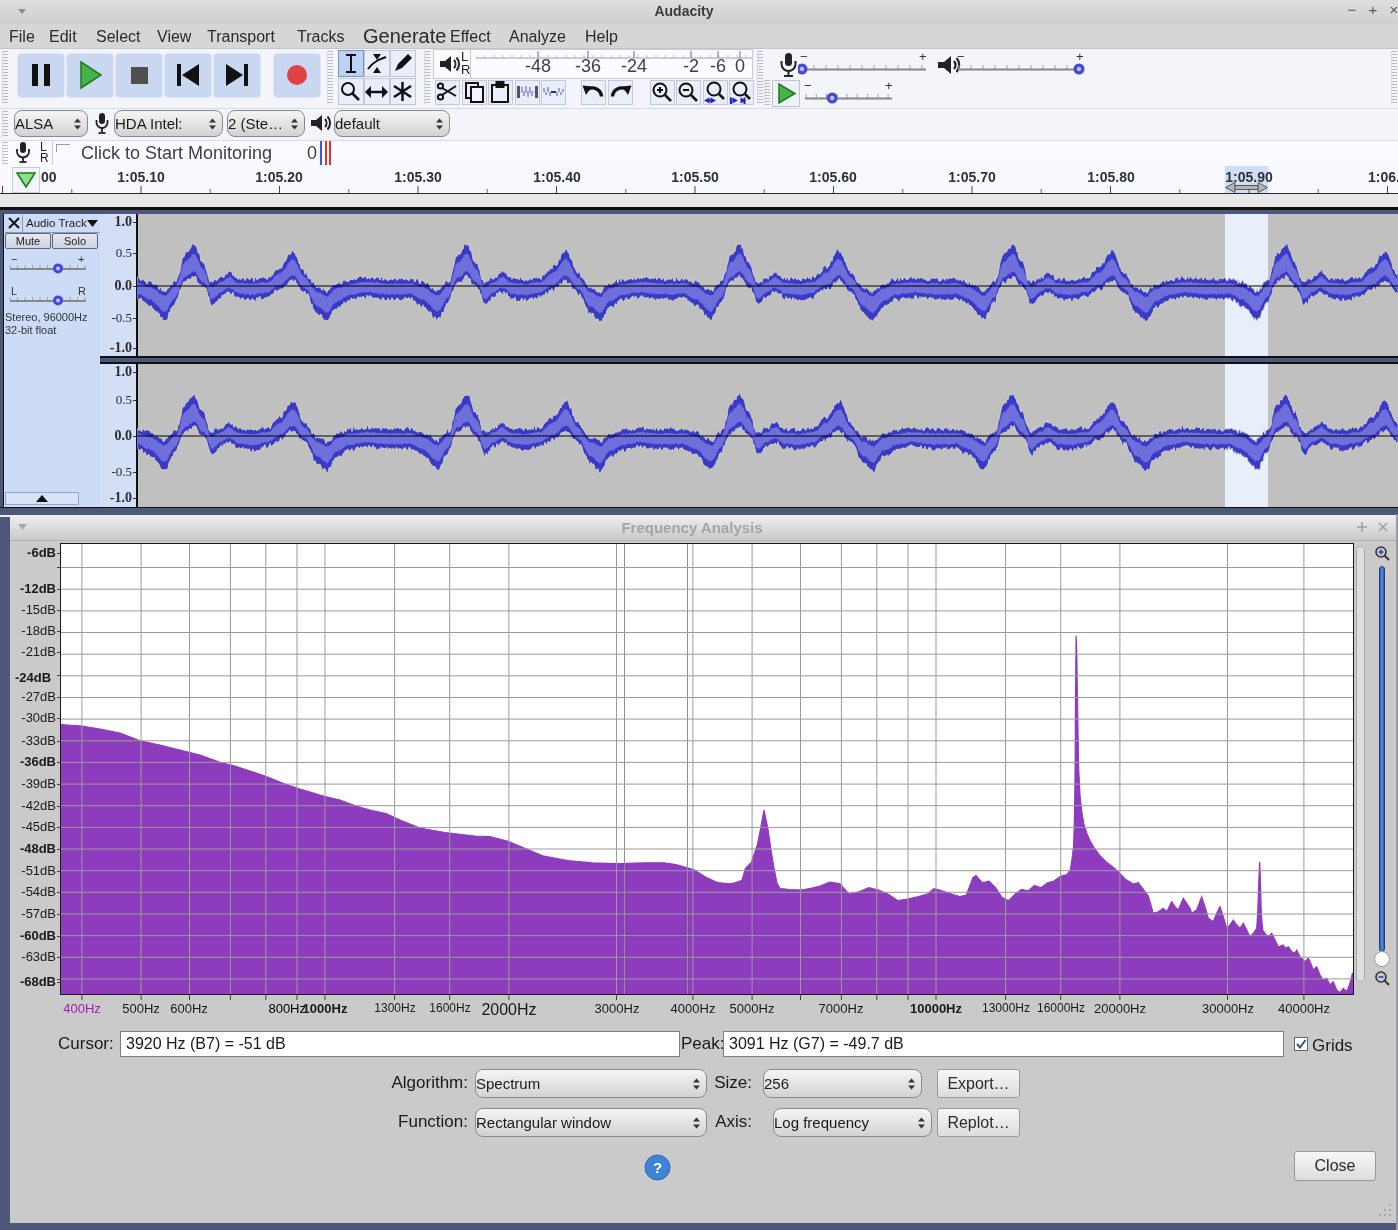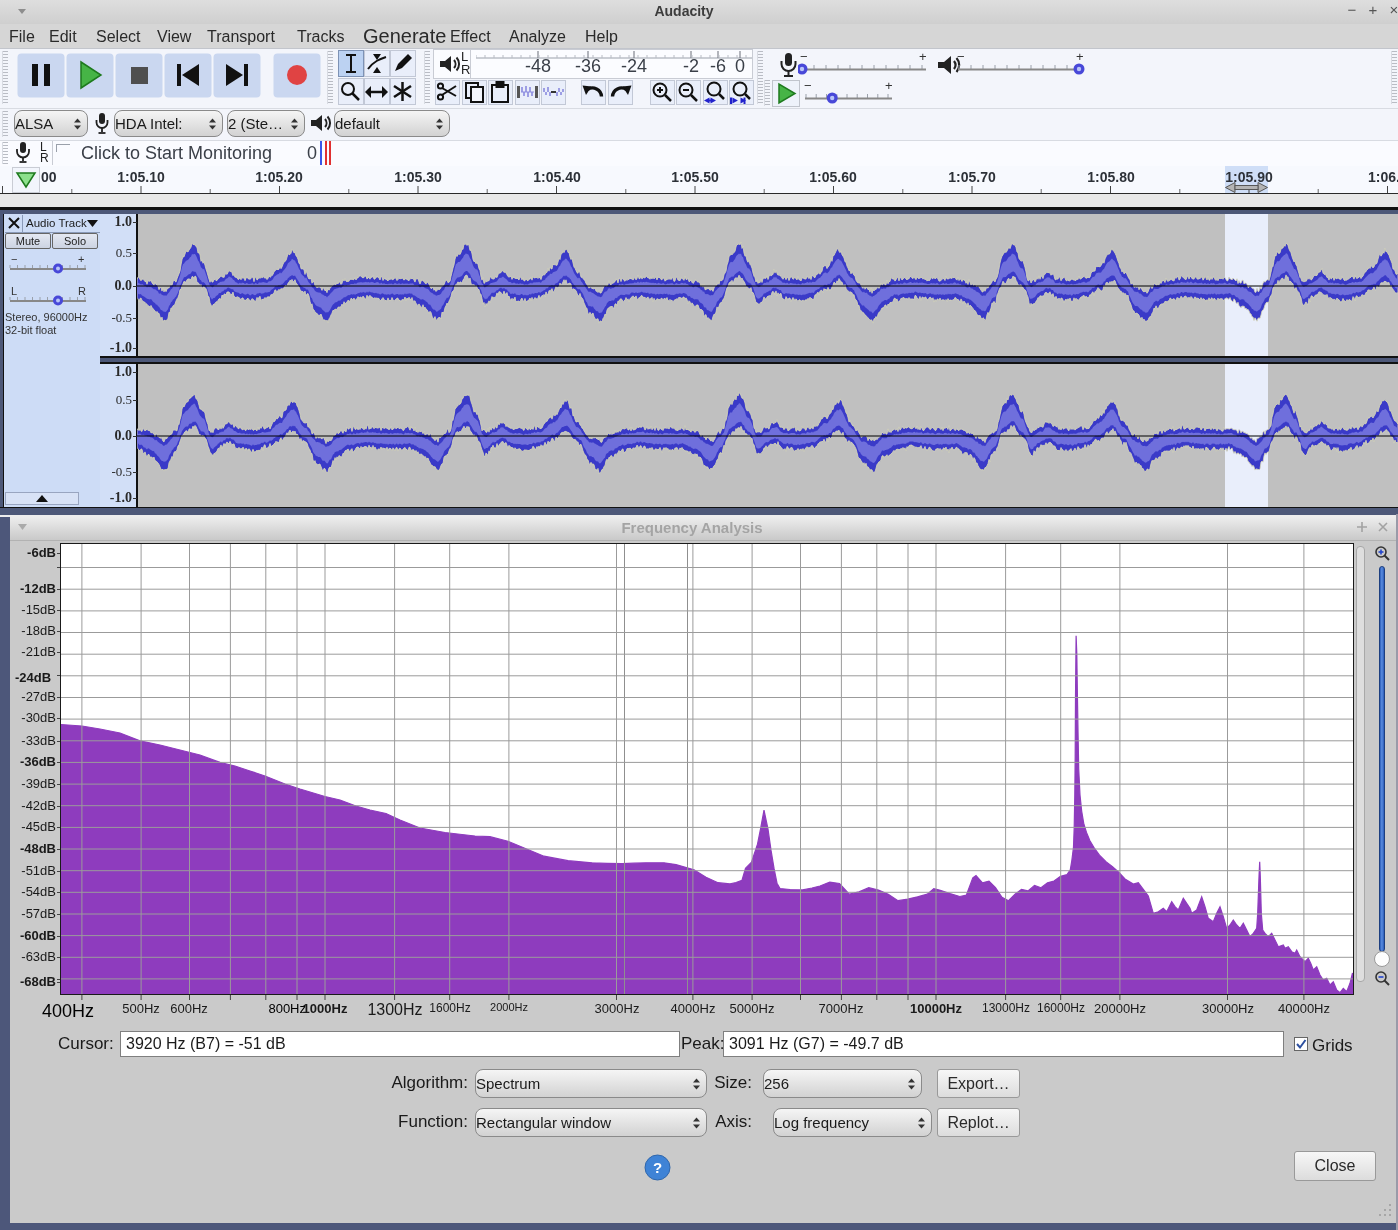--- a/index.html
+++ b/index.html
@@ -624,28 +624,28 @@
     <line x1="781.4" y1="0" x2="781.4" y2="5" stroke="#444"></line>
     <line x1="816.8" y1="0" x2="816.8" y2="5" stroke="#444"></line>
     <line x1="848.0" y1="0" x2="848.0" y2="5" stroke="#444"></line>
     <line x1="876.0" y1="0" x2="876.0" y2="5" stroke="#444"></line>
     <line x1="945.6" y1="0" x2="945.6" y2="5" stroke="#444"></line>
     <line x1="1000.7" y1="0" x2="1000.7" y2="5" stroke="#444"></line>
     <line x1="1059.9" y1="0" x2="1059.9" y2="5" stroke="#444"></line>
     <line x1="1167.5" y1="0" x2="1167.5" y2="5" stroke="#444"></line>
     <line x1="1243.9" y1="0" x2="1243.9" y2="5" stroke="#444"></line>
   </svg>
-<div style="position:absolute;left:42px;top:1001px;width:80px;font-size:18px;font-weight:normal;color:#000000">400Hz</div>
+<div style="position:absolute;left:42px;top:1001px;width:80px;text-align:center;font-size:13px;font-weight:normal;color:#a21caf">400Hz</div>
 <div style="position:absolute;left:101px;top:1001px;width:80px;text-align:center;font-size:13px;font-weight:normal;color:#1a1a1a">500Hz</div>
 <div style="position:absolute;left:149px;top:1001px;width:80px;text-align:center;font-size:13px;font-weight:normal;color:#1a1a1a">600Hz</div>
 <div style="position:absolute;left:226px;top:1001px;width:80px;text-align:right;font-size:13px;font-weight:normal;color:#000000">800Hz</div>
 <div style="position:absolute;left:285px;top:1001px;width:80px;text-align:center;font-size:13px;font-weight:bold;color:#1a1a1a">1000Hz</div>
-<div style="position:absolute;left:355px;top:1001px;width:80px;text-align:center;font-size:16px;font-weight:normal;color:#1a1a1a">1300Hz</div>
+<div style="position:absolute;left:355px;top:1001px;width:80px;text-align:center;font-size:12px;font-weight:normal;color:#1a1a1a">1300Hz</div>
 <div style="position:absolute;left:410px;top:1001px;width:80px;text-align:center;font-size:12px;font-weight:normal;color:#1a1a1a">1600Hz</div>
-<div style="position:absolute;left:469px;top:1001px;width:80px;text-align:center;font-size:11px;font-weight:normal;color:#1a1a1a">2000Hz</div>
+<div style="position:absolute;left:469px;top:1001px;width:80px;text-align:center;font-size:16px;font-weight:normal;color:#1a1a1a">2000Hz</div>
 <div style="position:absolute;left:577px;top:1001px;width:80px;text-align:center;font-size:13px;font-weight:normal;color:#1a1a1a">3000Hz</div>
 <div style="position:absolute;left:653px;top:1001px;width:80px;text-align:center;font-size:13px;font-weight:normal;color:#1a1a1a">4000Hz</div>
 <div style="position:absolute;left:712px;top:1001px;width:80px;text-align:center;font-size:13px;font-weight:normal;color:#1a1a1a">5000Hz</div>
 <div style="position:absolute;left:801px;top:1001px;width:80px;text-align:center;font-size:13px;font-weight:normal;color:#1a1a1a">7000Hz</div>
 <div style="position:absolute;left:896px;top:1001px;width:80px;text-align:center;font-size:13px;font-weight:bold;color:#1a1a1a">10000Hz</div>
 <div style="position:absolute;left:966px;top:1001px;width:80px;text-align:center;font-size:12px;font-weight:normal;color:#1a1a1a">13000Hz</div>
 <div style="position:absolute;left:1021px;top:1001px;width:80px;text-align:center;font-size:12px;font-weight:normal;color:#1a1a1a">16000Hz</div>
 <div style="position:absolute;left:1080px;top:1001px;width:80px;text-align:center;font-size:13px;font-weight:normal;color:#1a1a1a">20000Hz</div>
 <div style="position:absolute;left:1188px;top:1001px;width:80px;text-align:center;font-size:13px;font-weight:normal;color:#1a1a1a">30000Hz</div>
 <div style="position:absolute;left:1264px;top:1001px;width:80px;text-align:center;font-size:13px;font-weight:normal;color:#1a1a1a">40000Hz</div>

